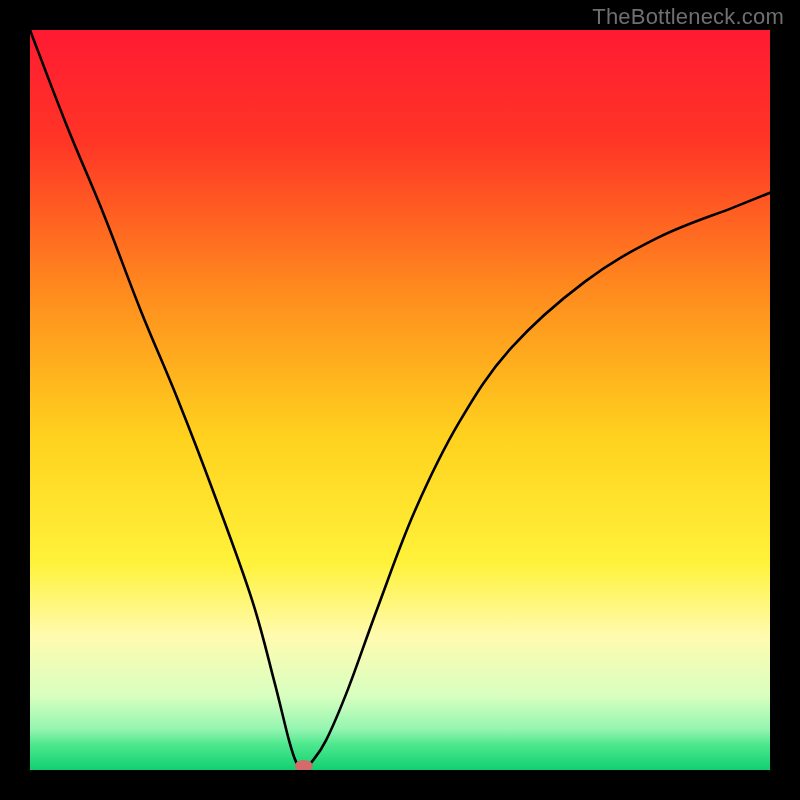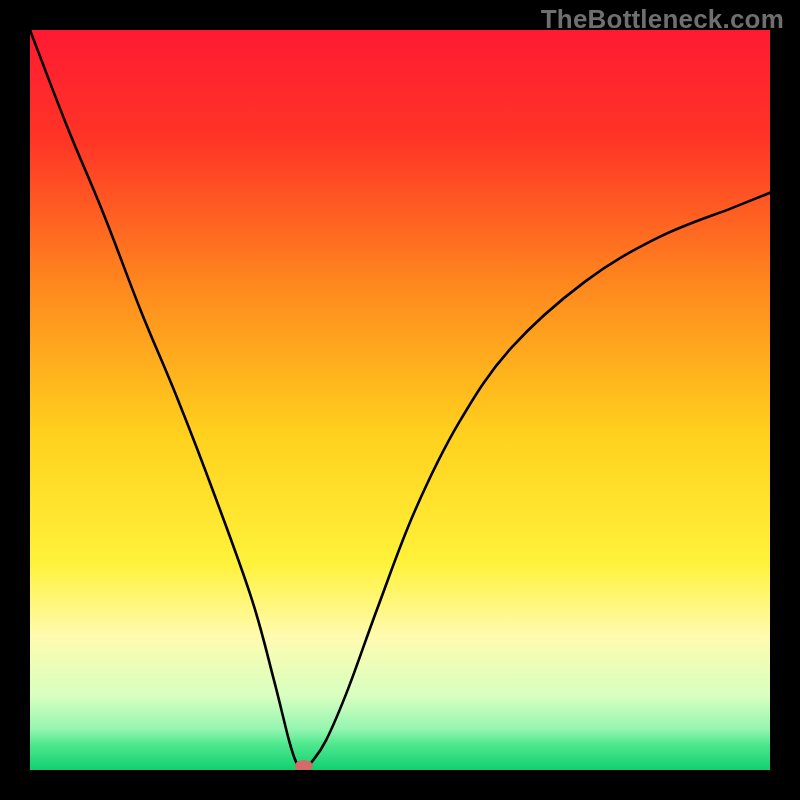--- a/index.html
+++ b/index.html
@@ -15,22 +15,22 @@
     position: relative;
     width: 800px;
     height: 800px;
     background: #000;
   }
   .watermark {
     position: absolute;
     top: 4px;
     right: 16px;
     color: #6f6f6f;
-    font-size: 26px;
-    font-weight: 700;
+    font-size: 22px;
+    font-weight: 400;
     letter-spacing: 0.2px;
     z-index: 10;
   }
   .plot-area {
     position: absolute;
     left: 30px;
     top: 30px;
     width: 740px;
     height: 740px;
     overflow: hidden;

